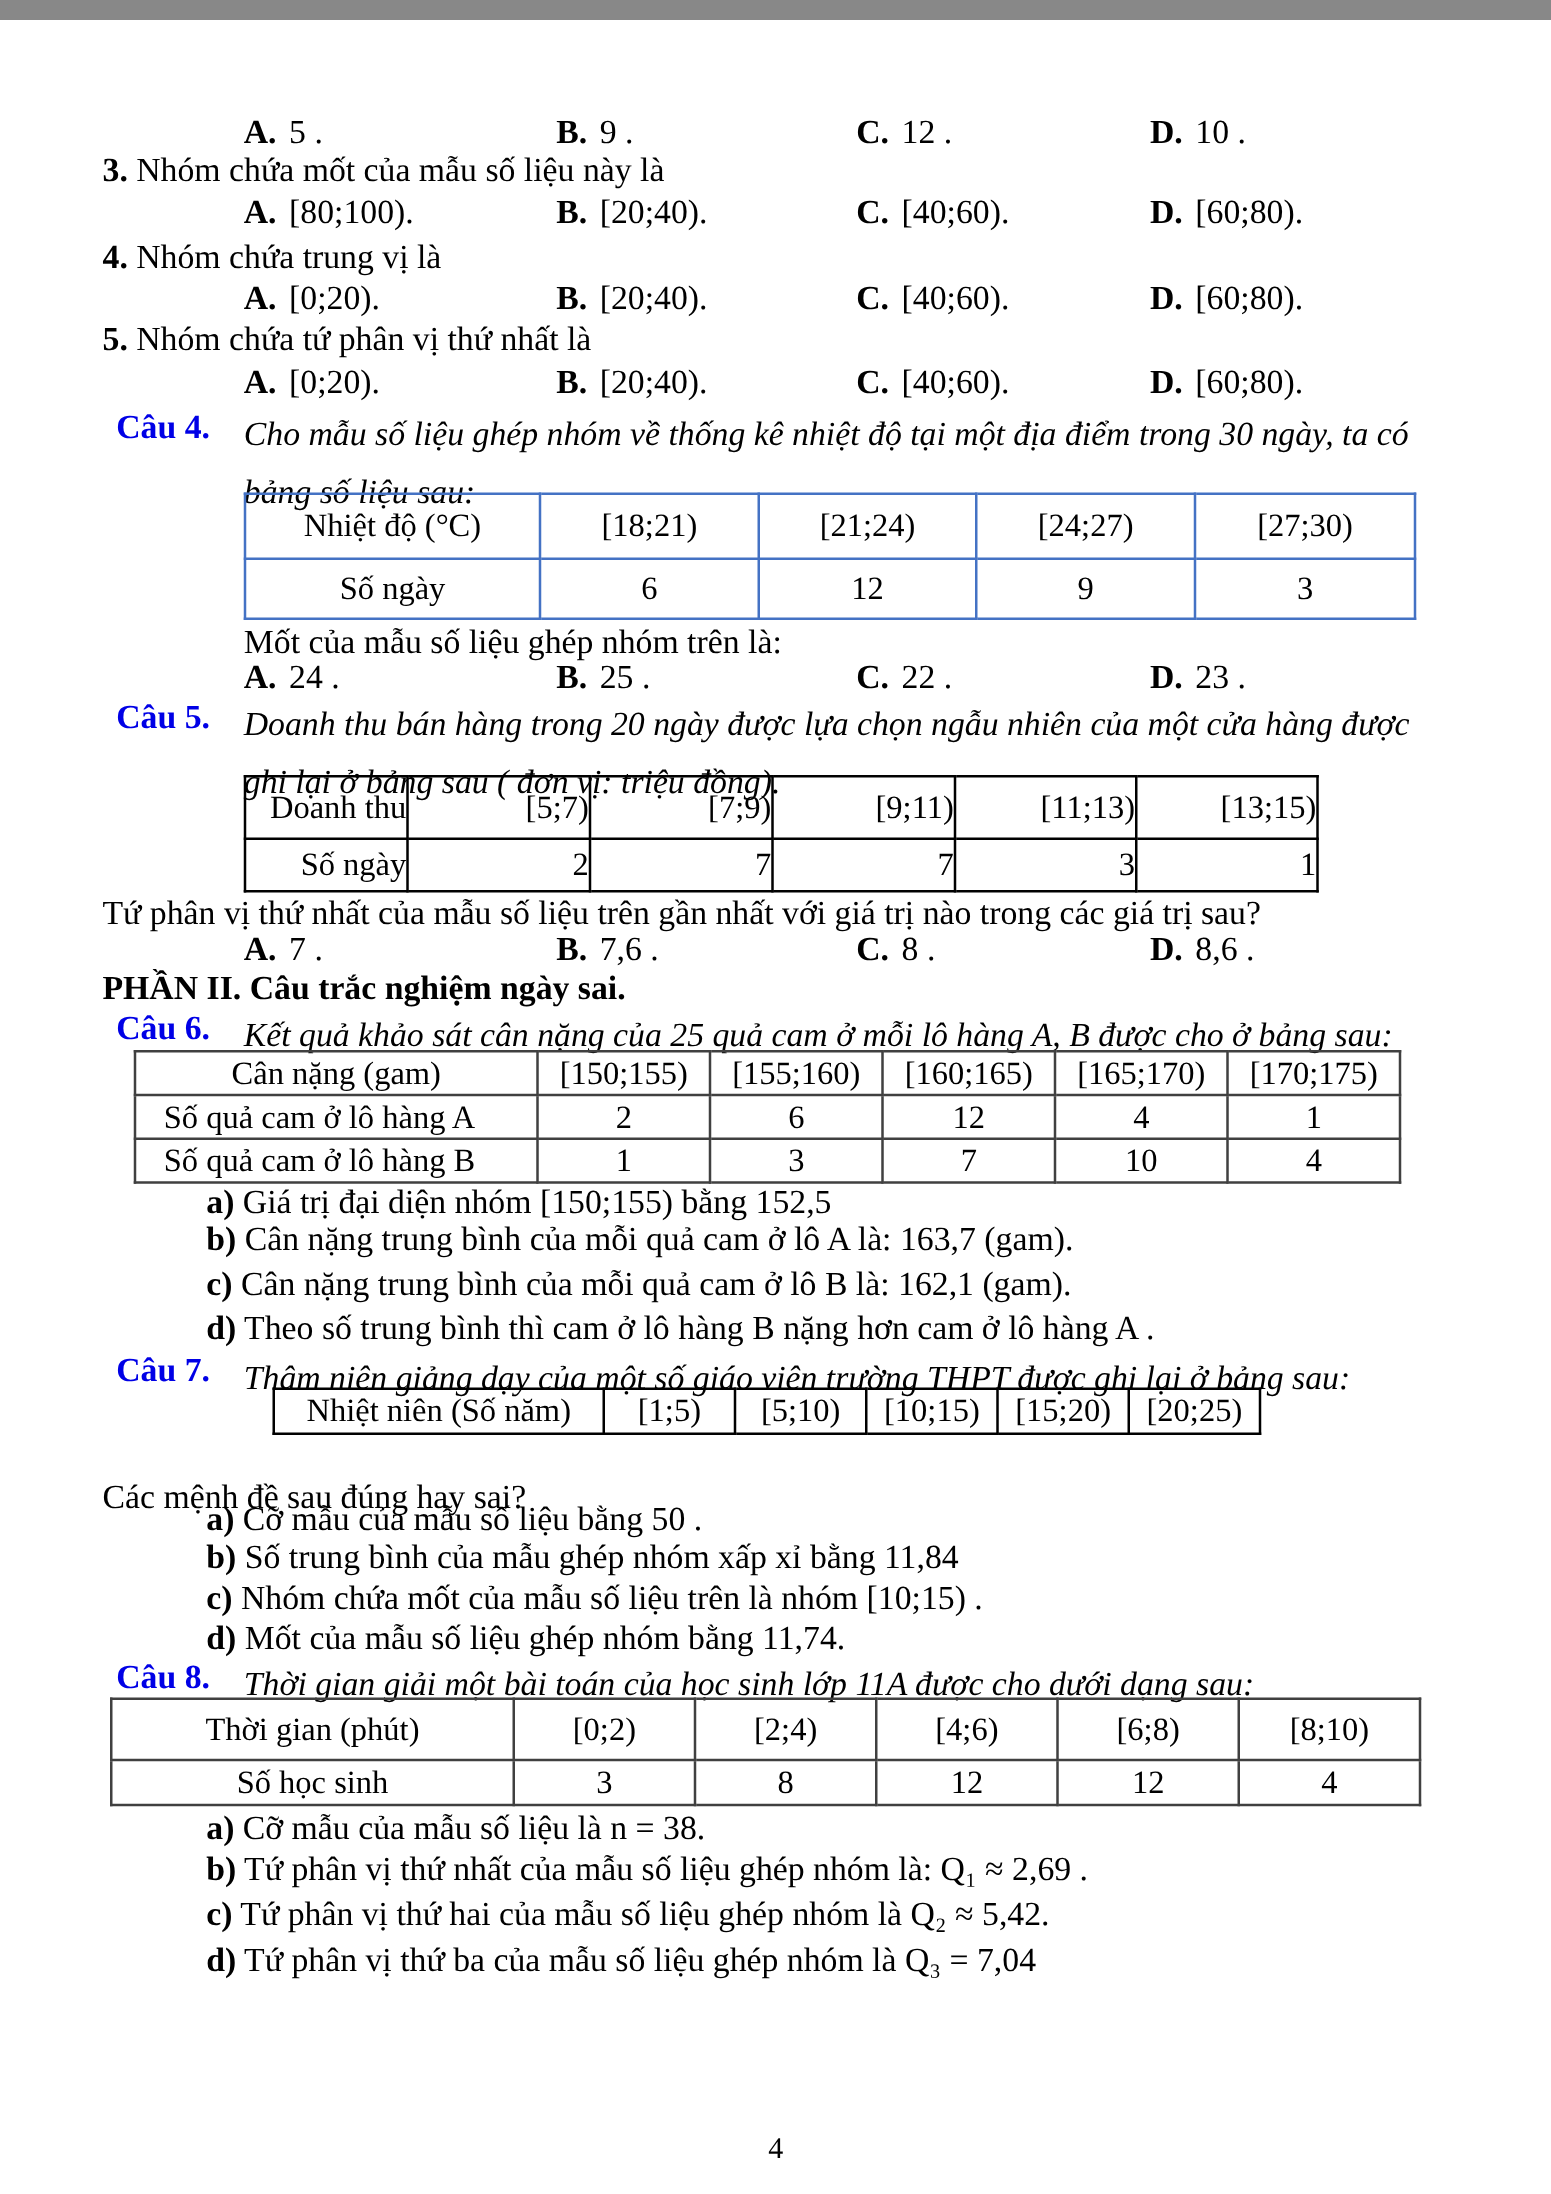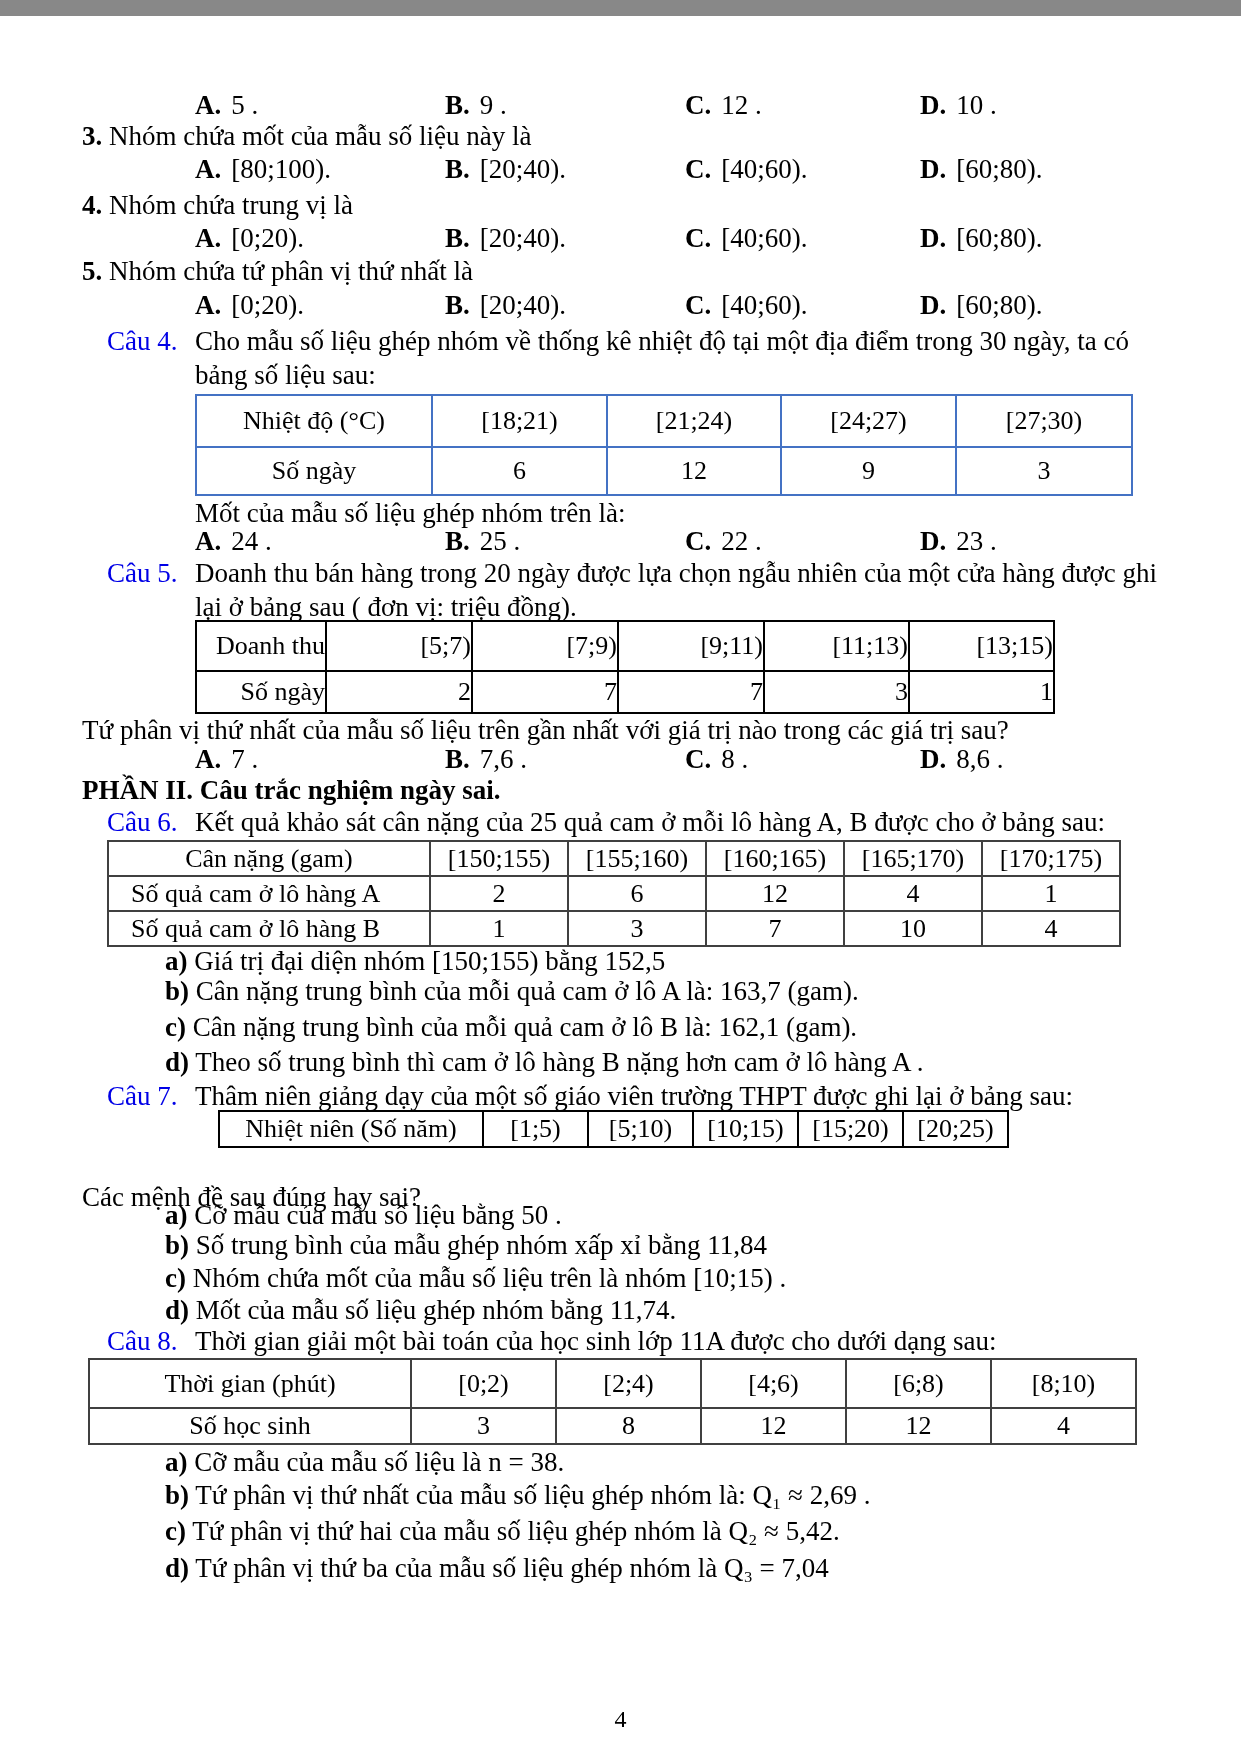--- a/index.html
+++ b/index.html
@@ -11,22 +11,22 @@
     --page-bg:#ffffff;
   }
   html,body{margin:0;padding:0;background:#888;}
   .page{
     position:relative;width:1241px;height:1755px;margin:16px auto;
     background:var(--page-bg);color:var(--text);
     font-family:"Liberation Serif","DejaVu Serif",serif;
     font-size:27px;overflow:hidden;
   }
   .line{position:absolute;left:82px;line-height:34px;white-space:nowrap;}
-  .cau-label{position:absolute;left:107px;line-height:34px;font-weight:normal;color:var(--accent-blue);white-space:nowrap;}
-  .cau-text{position:absolute;left:195px;width:966px;line-height:34px;}
+  .cau-label{position:absolute;left:93px;line-height:34px;font-weight:bold;color:var(--accent-blue);white-space:nowrap;}
+  .cau-text{position:absolute;left:195px;width:966px;line-height:46px;font-style:italic;}
   .sub-q{position:absolute;left:195px;line-height:34px;white-space:nowrap;}
   .opts{position:absolute;left:0;top:0;width:100%;height:34px;}
   .opt{position:absolute;top:0;line-height:34px;white-space:nowrap;}
   .opt b{font-weight:bold;}
   .opt .v{margin-left:10px;}
   .o1{left:195px;} .o2{left:445px;} .o3{left:685px;} .o4{left:920px;}
   .item{position:absolute;left:165px;line-height:34px;white-space:nowrap;}
   .item b{font-weight:bold;}
   .part-head{font-weight:bold;}
   table{position:absolute;border-collapse:collapse;table-layout:fixed;text-align:center;font-size:26px;}

